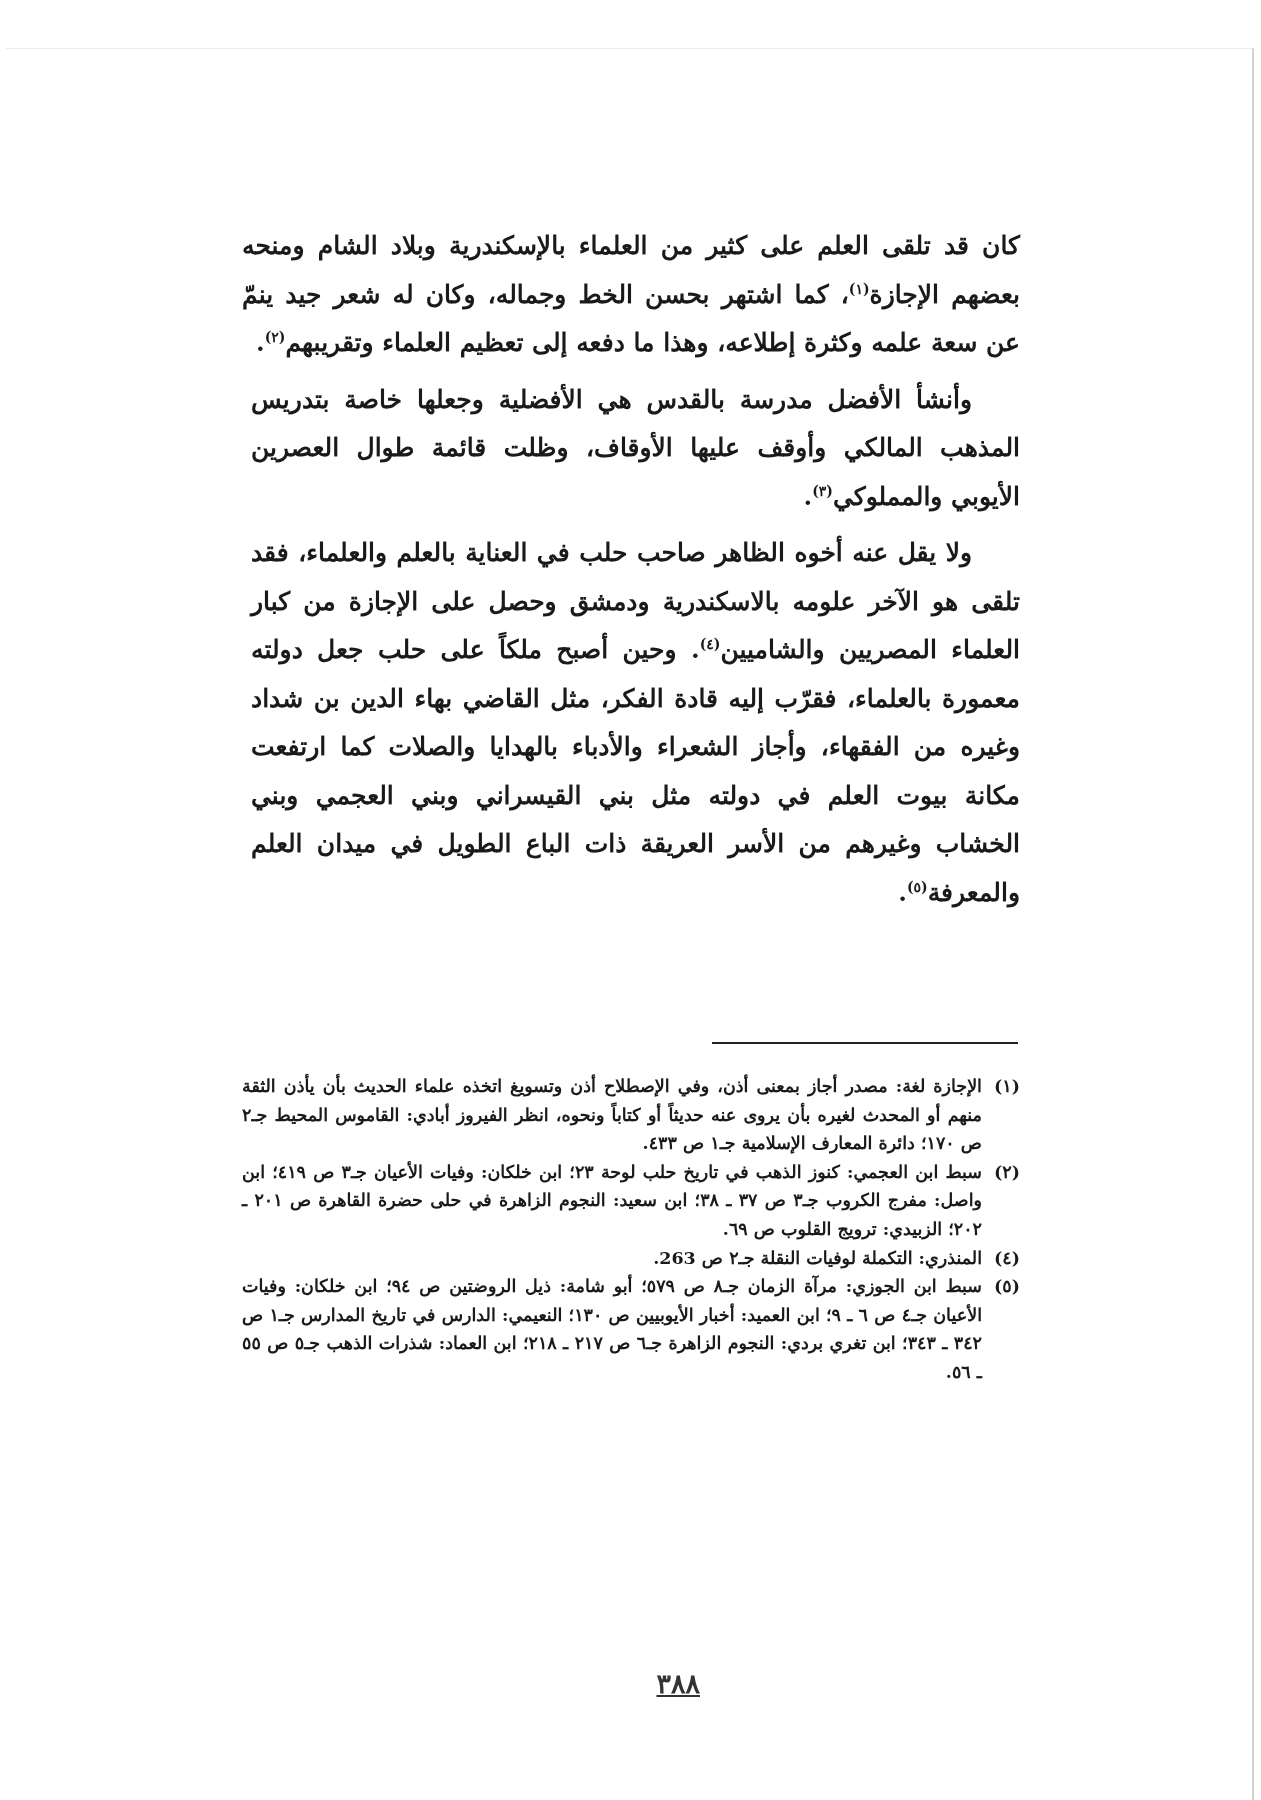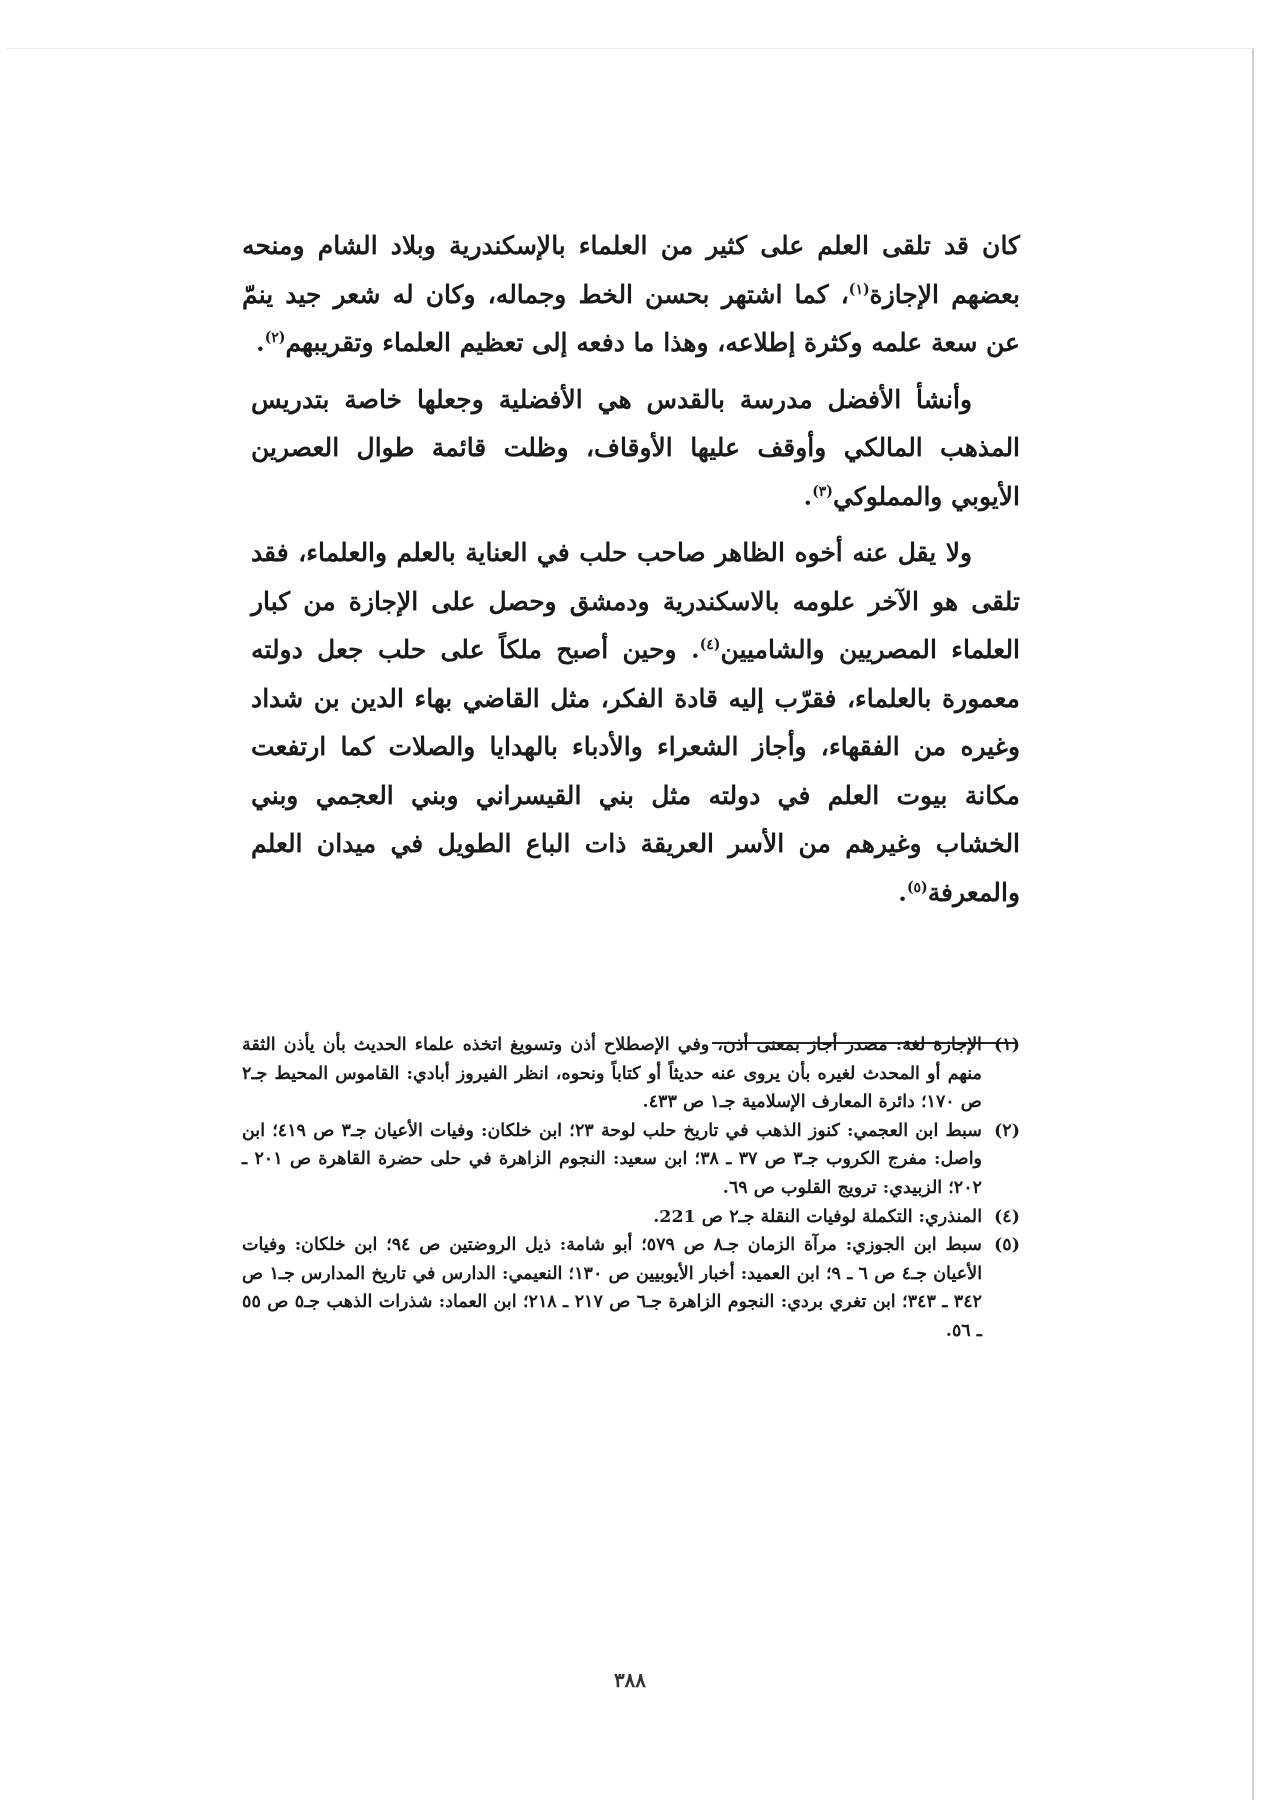--- a/index.html
+++ b/index.html
@@ -42,40 +42,41 @@
       vertical-align: super;
       line-height: 0;
     }
     .rule {
       position: absolute;
       left: 712px; top: 1042px;
       width: 306px; height: 0;
       border-top: 2px solid #222;
     }
     .footnotes {
-      top: 1030px;
+      top: 1072px;
       font-size: 17.5px;
       line-height: 28.6px;
     }
     .footnote {
       margin: 0;
       padding-right: 38px;
       text-indent: -38px;
       text-align: justify;
     }
     .fn-num { display: inline-block; width: 38px; text-indent: 0; }
     .page-number {
       position: absolute;
       top: 1668px; left: 560px;
       width: 140px;
-      text-align: center;
-      font-size: 20px;
+      text-align: right;
+      font-size: 27px;
       font-weight: bold;
       color: #333;
       direction: rtl;
+      text-decoration: underline;
     }
   </style>
 </head>
 <body>
 
 <div class="page-frame"></div>
 
 <div class="text-block main-text">
   <p>
     <span>كان قد تلقى العلم على كثير من العلماء بالإسكندرية وبلاد الشام ومنحه بعضهم الإجازة</span><sup class="ref">(١)</sup><span>، كما اشتهر بحسن الخط وجماله، وكان له شعر جيد ينمّ عن سعة علمه وكثرة إطلاعه، وهذا ما دفعه إلى تعظيم العلماء وتقريبهم</span><sup class="ref">(٢)</sup><span>.</span>
@@ -86,17 +87,17 @@
   <p class="indent">
     <span>ولا يقل عنه أخوه الظاهر صاحب حلب في العناية بالعلم والعلماء، فقد تلقى هو الآخر علومه بالاسكندرية ودمشق وحصل على الإجازة من كبار العلماء المصريين والشاميين</span><sup class="ref">(٤)</sup><span>. وحين أصبح ملكاً على حلب جعل دولته معمورة بالعلماء، فقرّب إليه قادة الفكر، مثل القاضي بهاء الدين بن شداد وغيره من الفقهاء، وأجاز الشعراء والأدباء بالهدايا والصلات كما ارتفعت مكانة بيوت العلم في دولته مثل بني القيسراني وبني العجمي وبني الخشاب وغيرهم من الأسر العريقة ذات الباع الطويل في ميدان العلم والمعرفة</span><sup class="ref">(٥)</sup><span>.</span>
   </p>
 </div>
 
 <div class="rule"></div>
 
 <div class="text-block footnotes">
   <p class="footnote"><span class="fn-num">(١)</span><span>الإجازة لغة: مصدر أجاز بمعنى أذن، وفي الإصطلاح أذن وتسويغ اتخذه علماء الحديث بأن يأذن الثقة منهم أو المحدث لغيره بأن يروى عنه حديثاً أو كتاباً ونحوه، انظر الفيروز أبادي: القاموس المحيط جـ٢ ص ١٧٠؛ دائرة المعارف الإسلامية جـ١ ص ٤٣٣.</span></p>
   <p class="footnote"><span class="fn-num">(٢)</span><span>سبط ابن العجمي: كنوز الذهب في تاريخ حلب لوحة ٢٣؛ ابن خلكان: وفيات الأعيان جـ٣ ص ٤١٩؛ ابن واصل: مفرج الكروب جـ٣ ص ٣٧ ـ ٣٨؛ ابن سعيد: النجوم الزاهرة في حلى حضرة القاهرة ص ٢٠١ ـ ٢٠٢؛ الزبيدي: ترويج القلوب ص ٦٩.</span></p>
-  <p class="footnote"><span class="fn-num">(٤)</span><span>المنذري: التكملة لوفيات النقلة جـ٢ ص 221.</span></p>
+  <p class="footnote"><span class="fn-num">(٤)</span><span>المنذري: التكملة لوفيات النقلة جـ٢ ص 263.</span></p>
   <p class="footnote"><span class="fn-num">(٥)</span><span>سبط ابن الجوزي: مرآة الزمان جـ٨ ص ٥٧٩؛ أبو شامة: ذيل الروضتين ص ٩٤؛ ابن خلكان: وفيات الأعيان جـ٤ ص ٦ ـ ٩؛ ابن العميد: أخبار الأيوبيين ص ١٣٠؛ النعيمي: الدارس في تاريخ المدارس جـ١ ص ٣٤٢ ـ ٣٤٣؛ ابن تغري بردي: النجوم الزاهرة جـ٦ ص ٢١٧ ـ ٢١٨؛ ابن العماد: شذرات الذهب جـ٥ ص ٥٥ ـ ٥٦.</span></p>
 </div>
 
 <div class="page-number">٣٨٨</div>
 
 </body></html>

